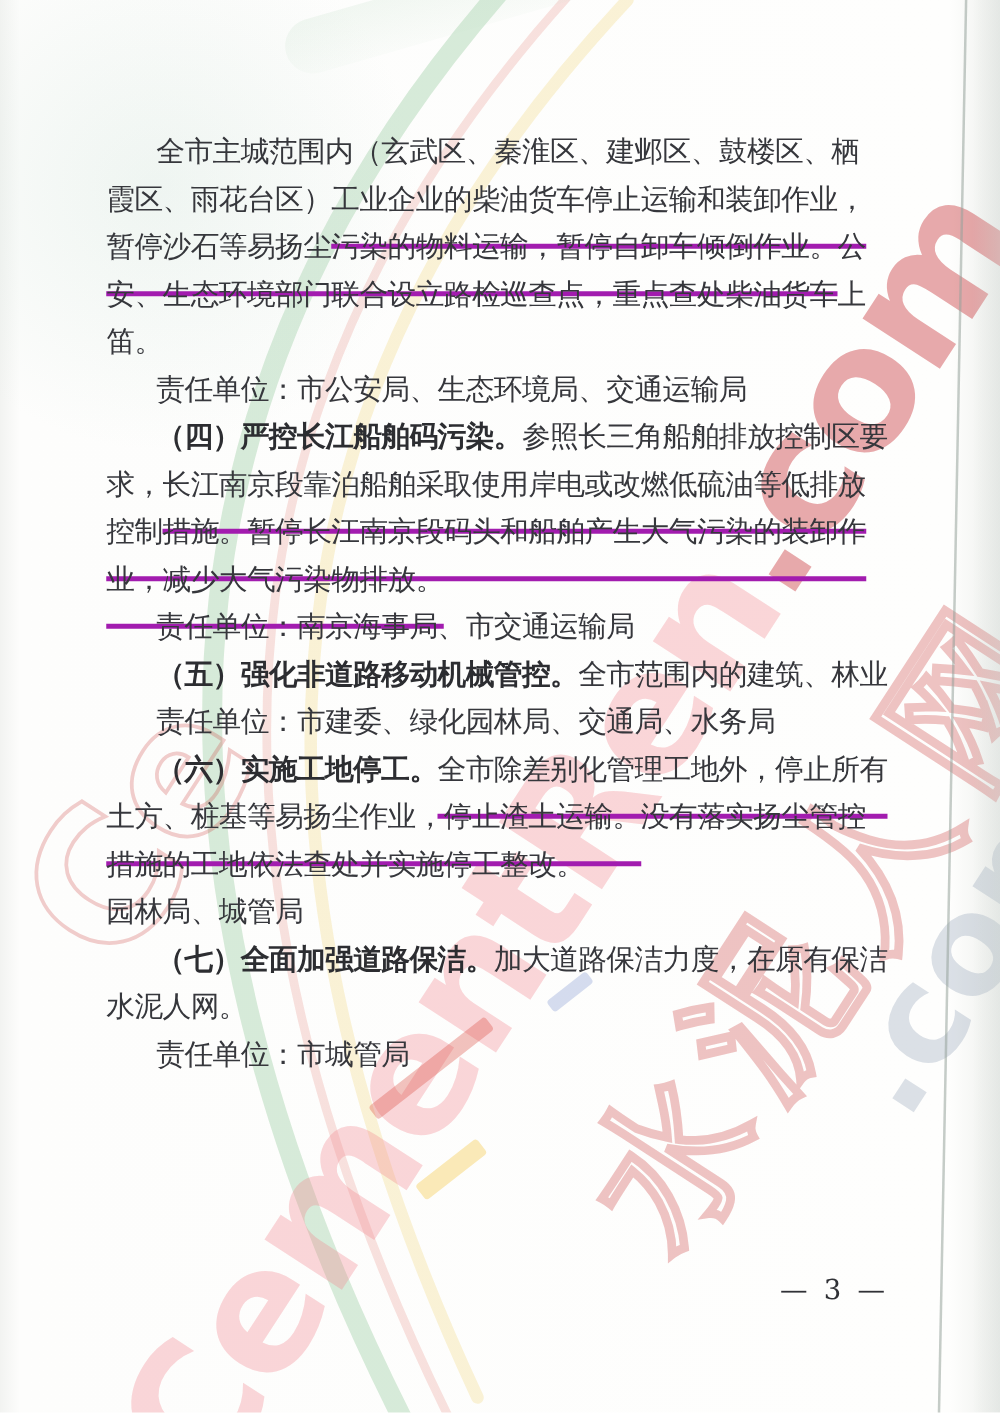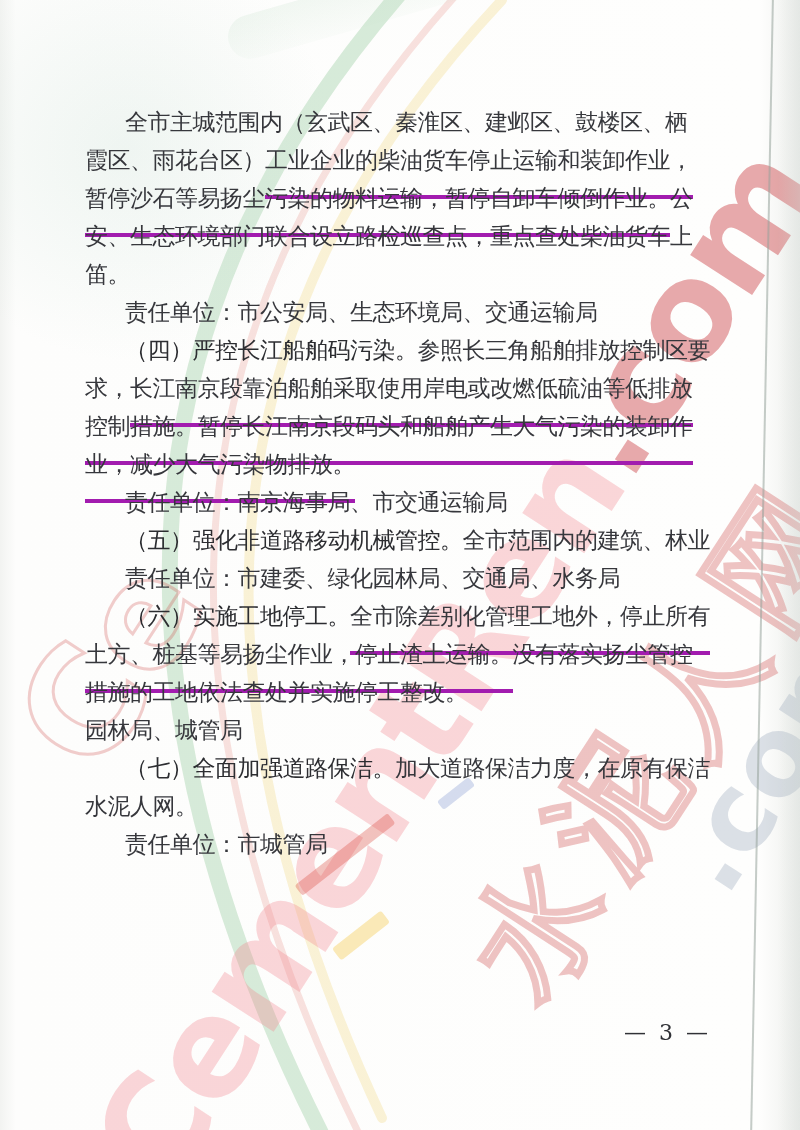--- a/index.html
+++ b/index.html
@@ -30,21 +30,21 @@
   .wm-chip{position:absolute;border-radius:3px;}
   .chip-red{left:286px;top:848px;width:118px;height:13px;background:rgba(219,72,60,.33);transform:rotate(-38deg);}
   .chip-yellow{left:330px;top:928px;width:62px;height:15px;background:rgba(244,201,72,.38);transform:rotate(-38deg);}
   .chip-blue{left:436px;top:788px;width:40px;height:11px;background:rgba(96,124,196,.26);transform:rotate(-38deg);}
   
   .doc{position:absolute;left:85px;top:103px;z-index:2;font-size:23px;letter-spacing:-0.5px;
     color:#36373c;}
   .line{height:38px;line-height:38px;white-space:nowrap;}
   .line.indent{text-indent:40px;}
   .u{border-bottom:4px solid #a21caf;padding-bottom:22px;}
-  .b{font-weight:400;color:#2c2d31;text-align:right;}
+  .b{font-weight:700;color:#2c2d31;text-align:right;}
   .page-number{position:absolute;left:624px;top:1020px;z-index:2;font-size:22px;
     letter-spacing:3px;color:#303136;}
   
   .edge-right{position:absolute;top:-6px;left:772px;width:2px;height:1145px;
     background:rgba(150,162,155,.55);transform:rotate(1.1deg);transform-origin:50% 0;z-index:3;}
   .edge-right-soft{position:absolute;top:0;right:0;width:22px;height:100%;
     background:linear-gradient(90deg,rgba(222,226,222,0),rgba(210,216,211,.35));z-index:3;}
 </style>
 </head>
 <body>

